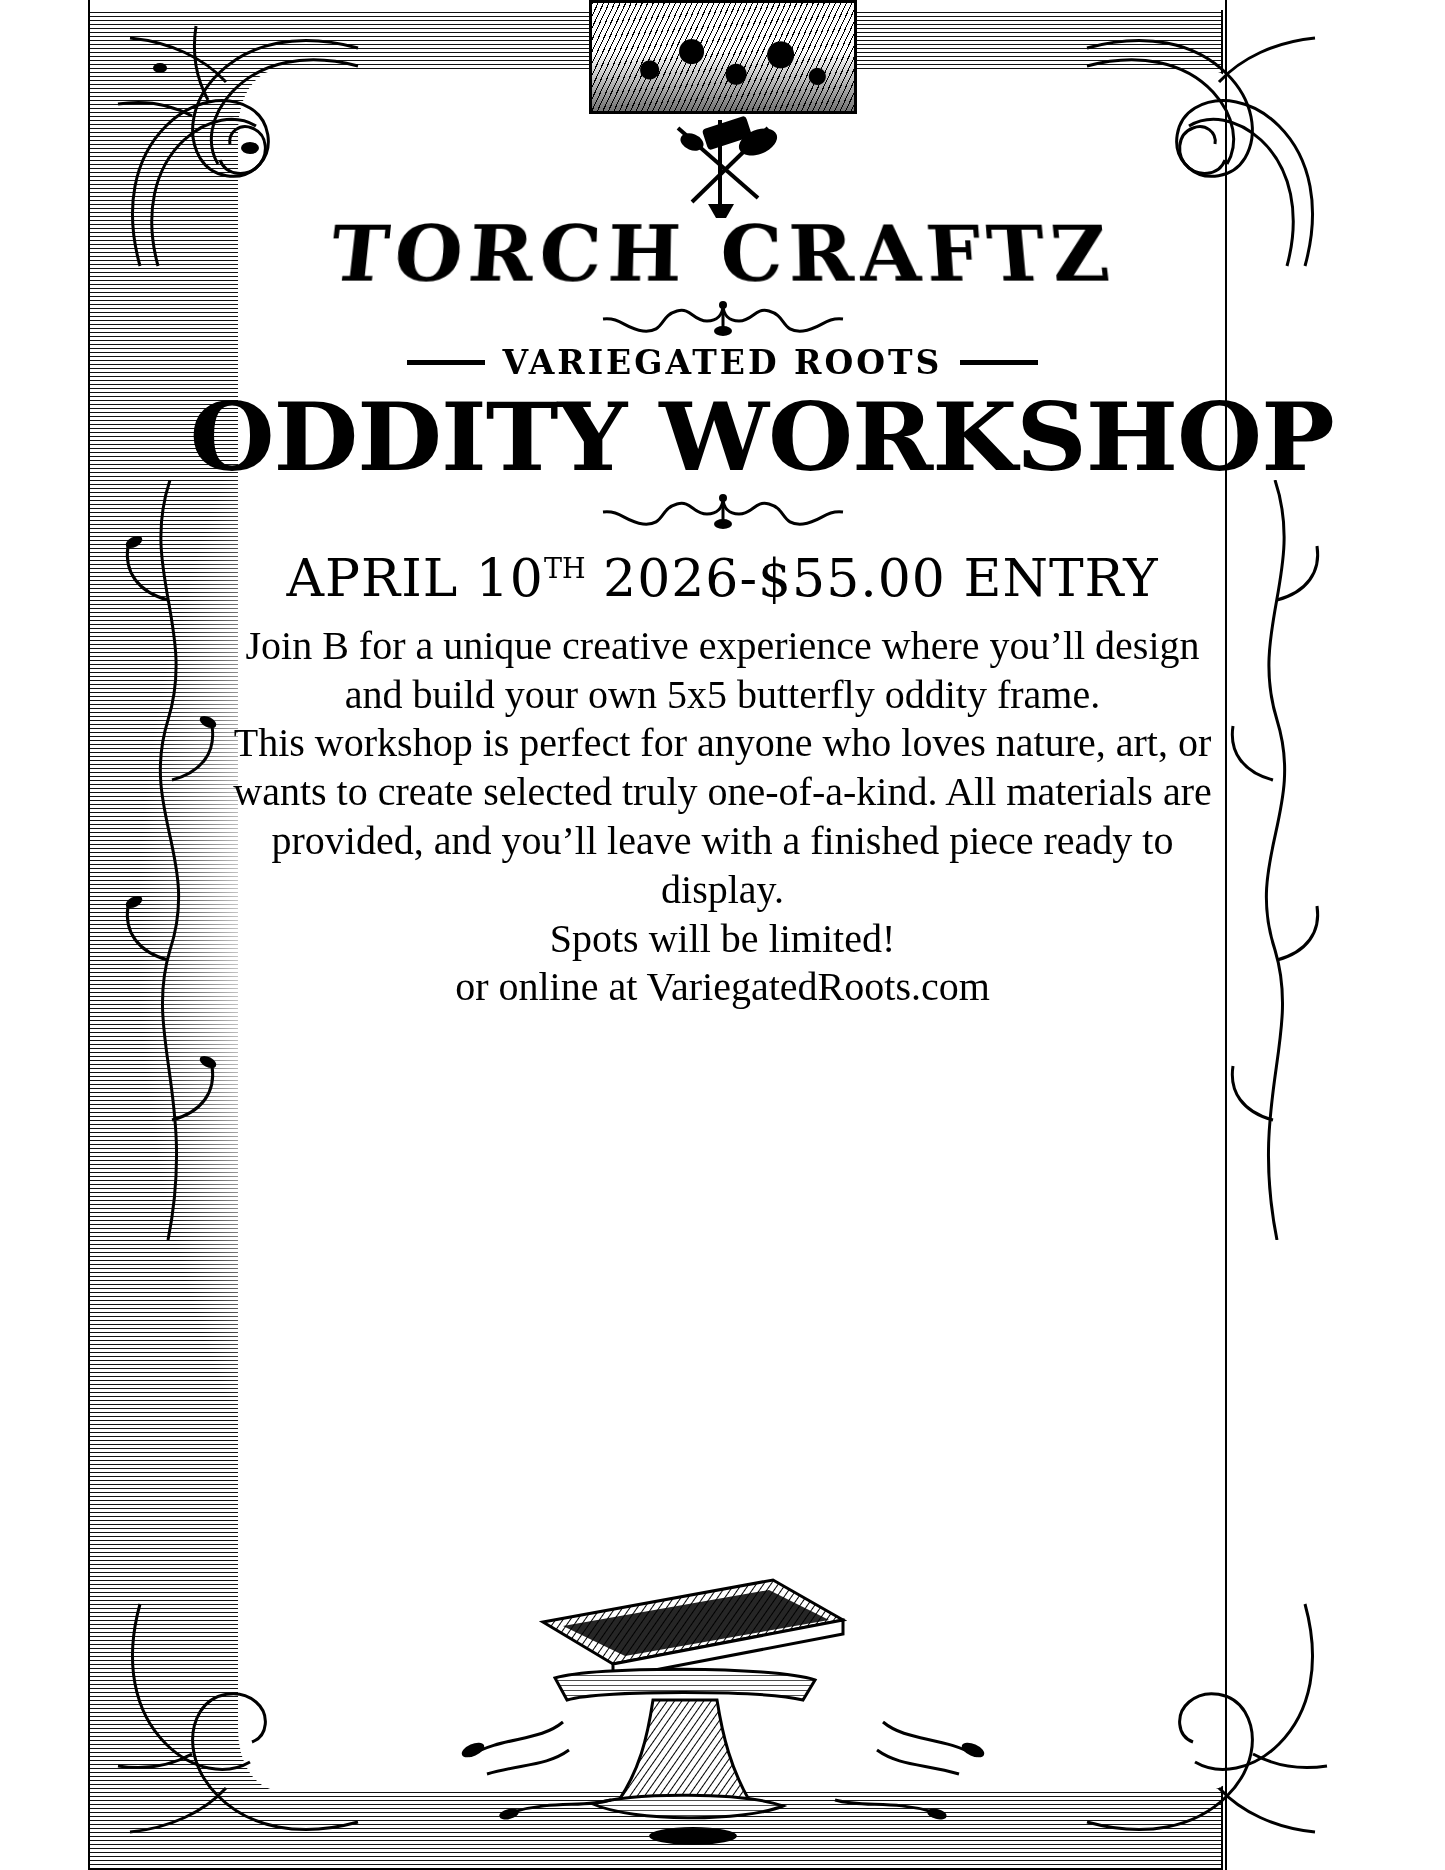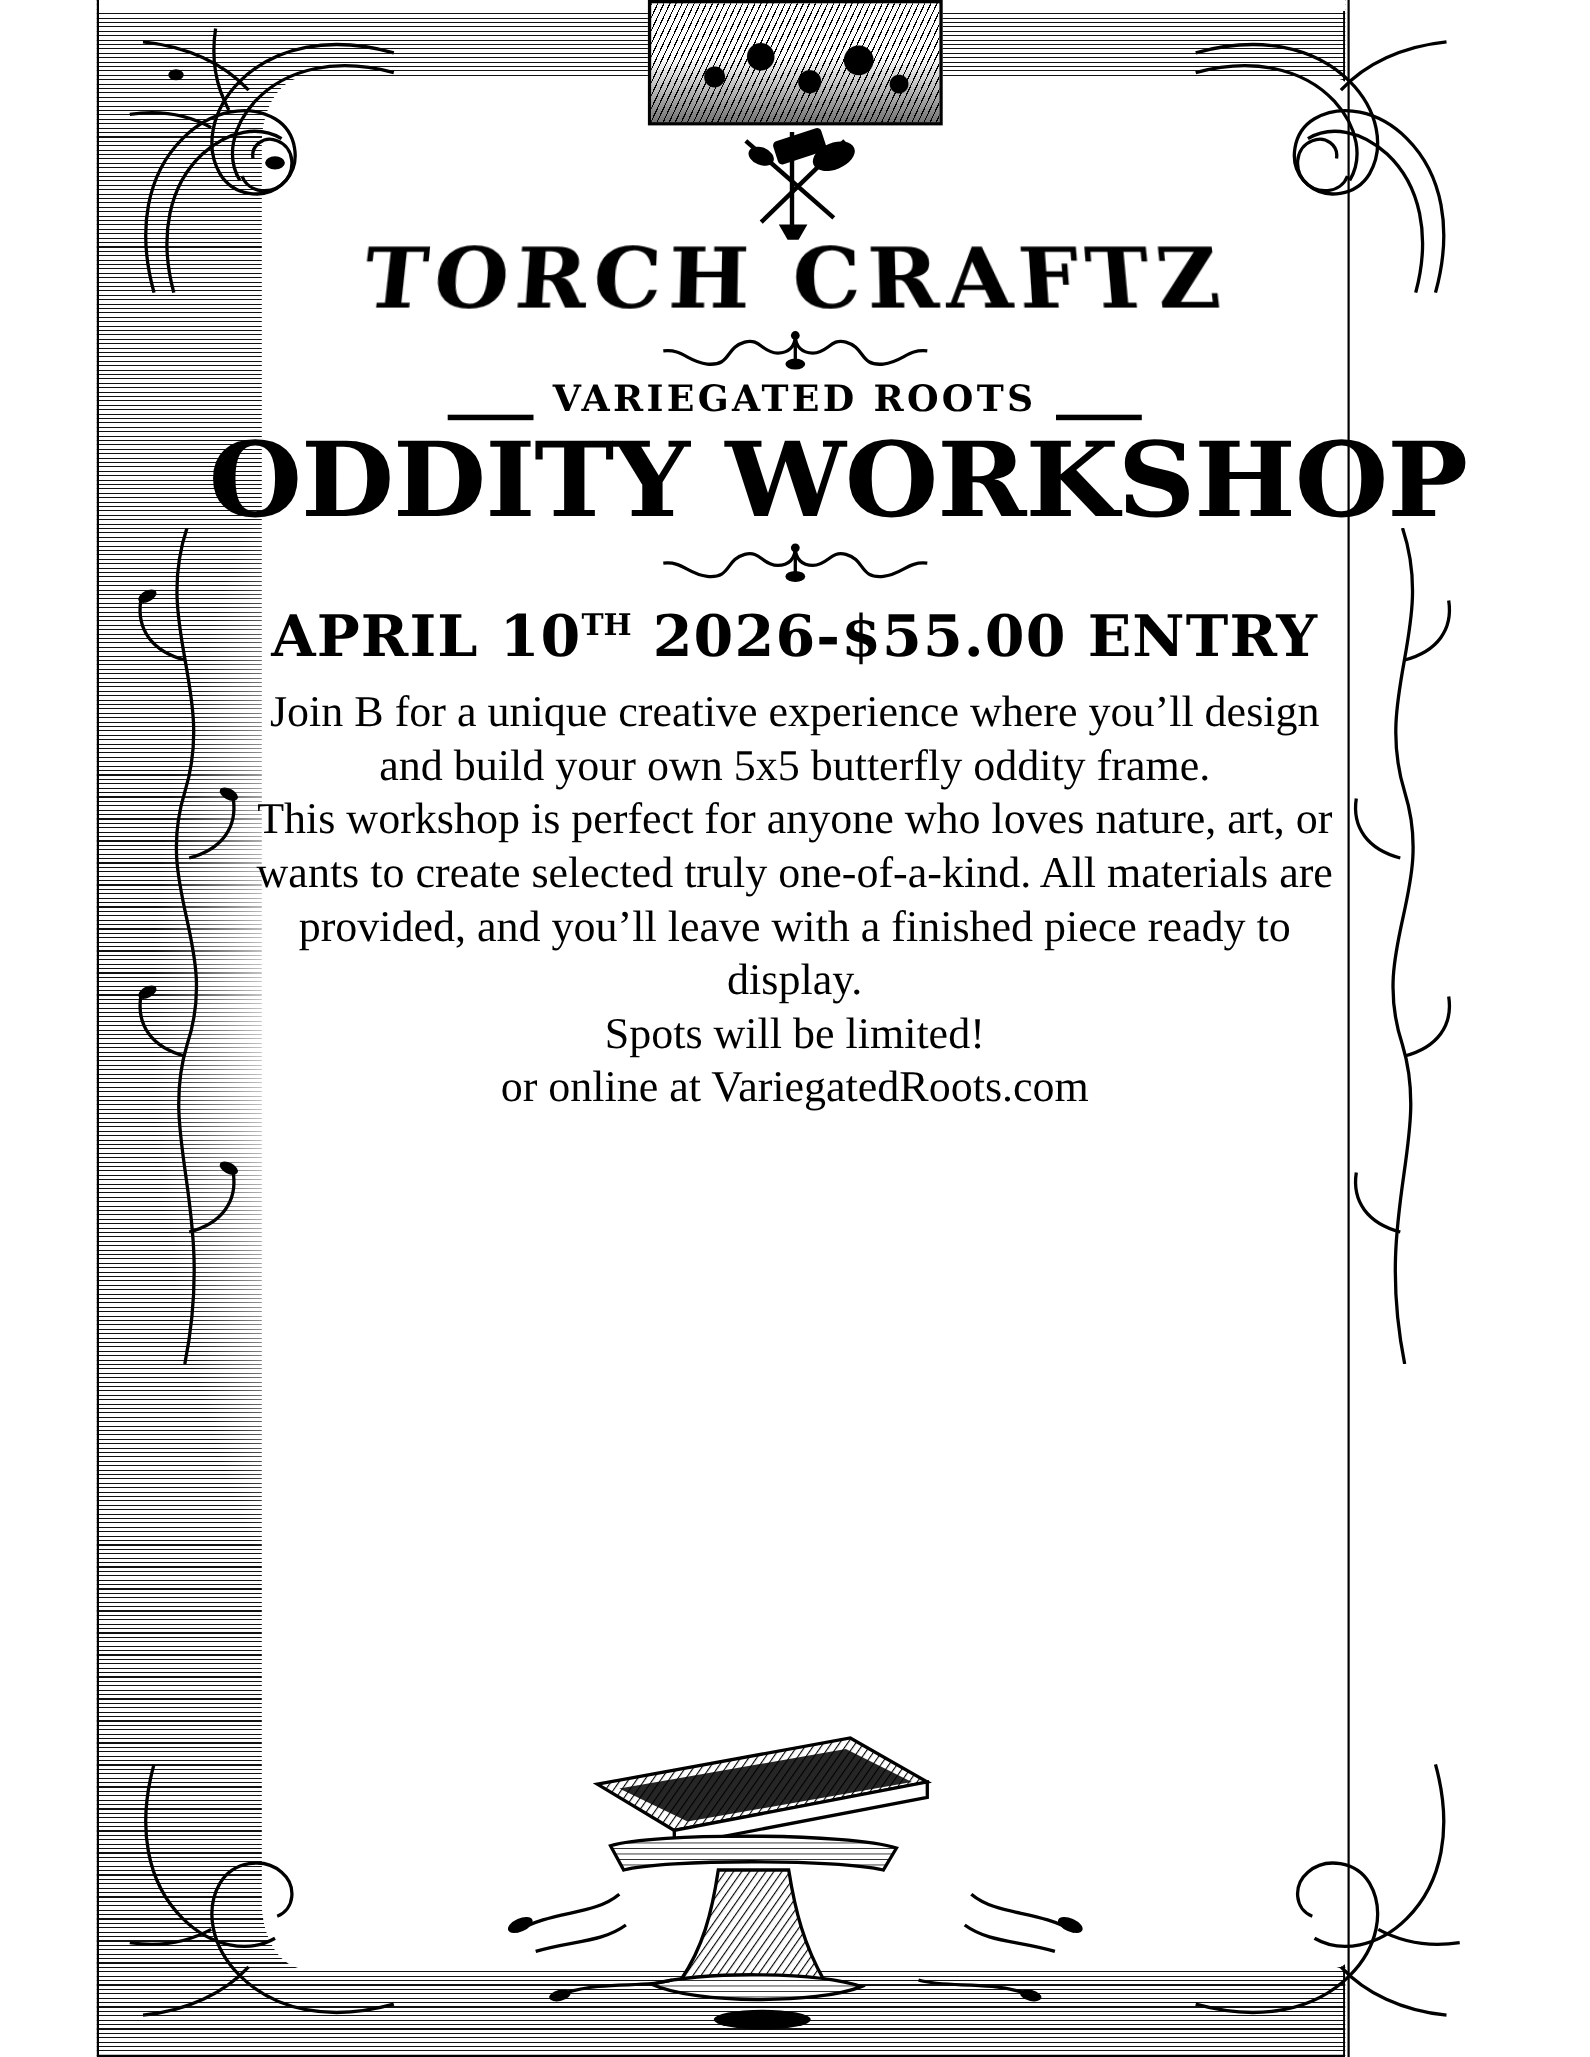--- a/index.html
+++ b/index.html
@@ -158,21 +158,21 @@
   .flourish {
     display: block;
     margin: 6px auto 4px;
     width: 300px;
     height: 40px;
   }
   .flourish svg { width: 100%; height: 100%; display: block; }
 
   .subbrand-row {
     display: flex;
-    align-items: flex-end;
+    align-items: center;
     justify-content: center;
     gap: 18px;
     margin: 2px 0 0;
   }
   .subbrand-row .rule {
     width: 78px;
     height: 5px;
     background: #000;
   }
   .subbrand {
@@ -189,21 +189,21 @@
     font-size: 94px;
     line-height: 1.02;
     letter-spacing: -1px;
     margin: 8px 0 0;
     transform: scaleX(1.04);
     white-space: nowrap;
   }
 
   .date-line {
     font-family: "DejaVu Serif", serif;
-    font-weight: 700;
+    font-weight: 400;
     font-size: 52px;
     letter-spacing: 1px;
     margin-top: 16px;
     white-space: nowrap;
   }
   .date-line sup {
     font-size: 0.52em;
     vertical-align: super;
     letter-spacing: 0;
   }

